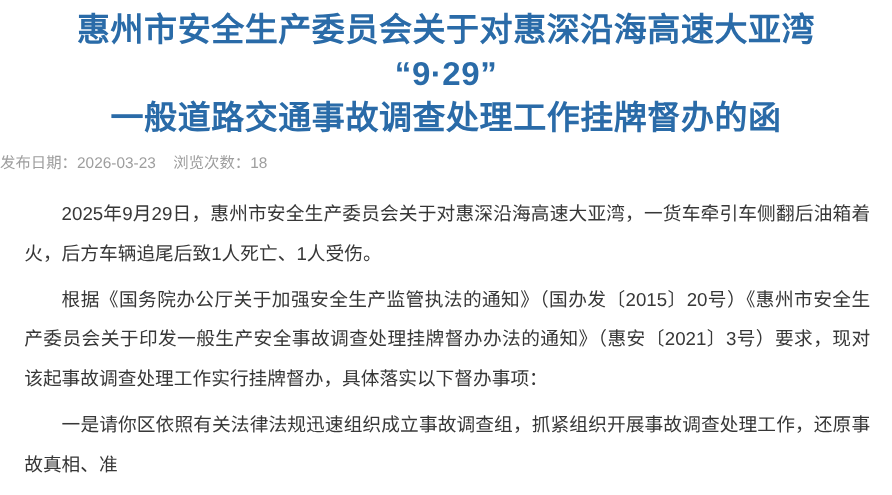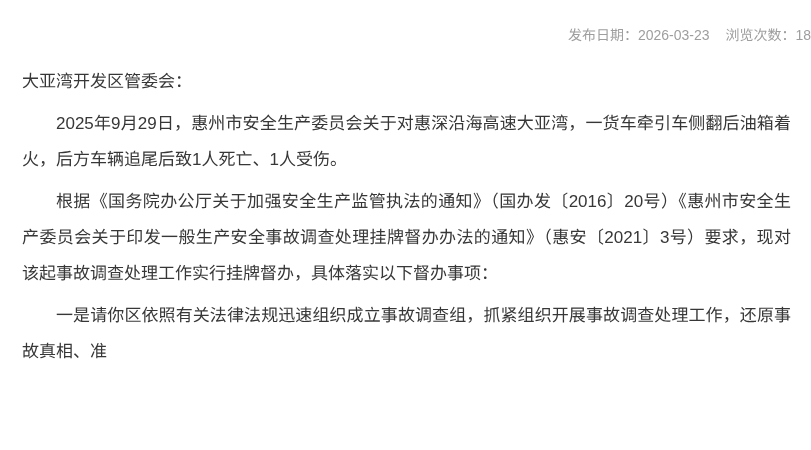--- a/index.html
+++ b/index.html
@@ -27,22 +27,22 @@
     color: var(--title, #2a6ba8);
     font-size: 30px;
     font-weight: bold;
     line-height: 40px;
     letter-spacing: 0.5px;
   }
   .doc-title .title-line {
     display: block;
   }
   .meta {
-    margin-top: 26px;
-    text-align: right;
+    margin-top: 11px;
+    text-align: left;
     color: var(--meta, #9e9e9e);
     font-size: 14px;
     line-height: 18px;
   }
   .meta .meta-group {
     display: inline-block;
   }
   .meta .meta-group + .meta-group {
     margin-left: 12px;
   }
@@ -60,30 +60,34 @@
   .article-body p.para {
     margin-top: 6px;
     text-indent: 2em;
   }
 </style>
 </head>
 <body>
 
 <div class="page">
 
+  <h1 class="doc-title">
+    <span class="title-line">惠州市安全生产委员会关于对惠深沿海高速大亚湾</span>
+    <span class="title-line">“9·29”</span>
+    <span class="title-line">一般道路交通事故调查处理工作挂牌督办的函</span>
+  </h1>
 
   <div class="meta">
     <span class="meta-group">
       <span>发布日期：</span><span>2026-03-23</span>
     </span>
     <span class="meta-group">
       <span>浏览次数：</span><span>18</span>
     </span>
   </div>
 
   <div class="article-body">
-    <p class="salutation">大亚湾开发区管委会：</p>
     <p class="para">2025年9月29日，惠州市安全生产委员会关于对惠深沿海高速大亚湾，一货车牵引车侧翻后油箱着火，后方车辆追尾后致1人死亡、1人受伤。</p>
-    <p class="para">根据《国务院办公厅关于加强安全生产监管执法的通知》（国办发〔2016〕20号）《惠州市安全生产委员会关于印发一般生产安全事故调查处理挂牌督办办法的通知》（惠安〔2021〕3号）要求，现对该起事故调查处理工作实行挂牌督办，具体落实以下督办事项：</p>
+    <p class="para">根据《国务院办公厅关于加强安全生产监管执法的通知》（国办发〔2015〕20号）《惠州市安全生产委员会关于印发一般生产安全事故调查处理挂牌督办办法的通知》（惠安〔2021〕3号）要求，现对该起事故调查处理工作实行挂牌督办，具体落实以下督办事项：</p>
     <p class="para">一是请你区依照有关法律法规迅速组织成立事故调查组，抓紧组织开展事故调查处理工作，还原事故真相、准</p>
   </div>
 
 </div>
 
 </body></html>

